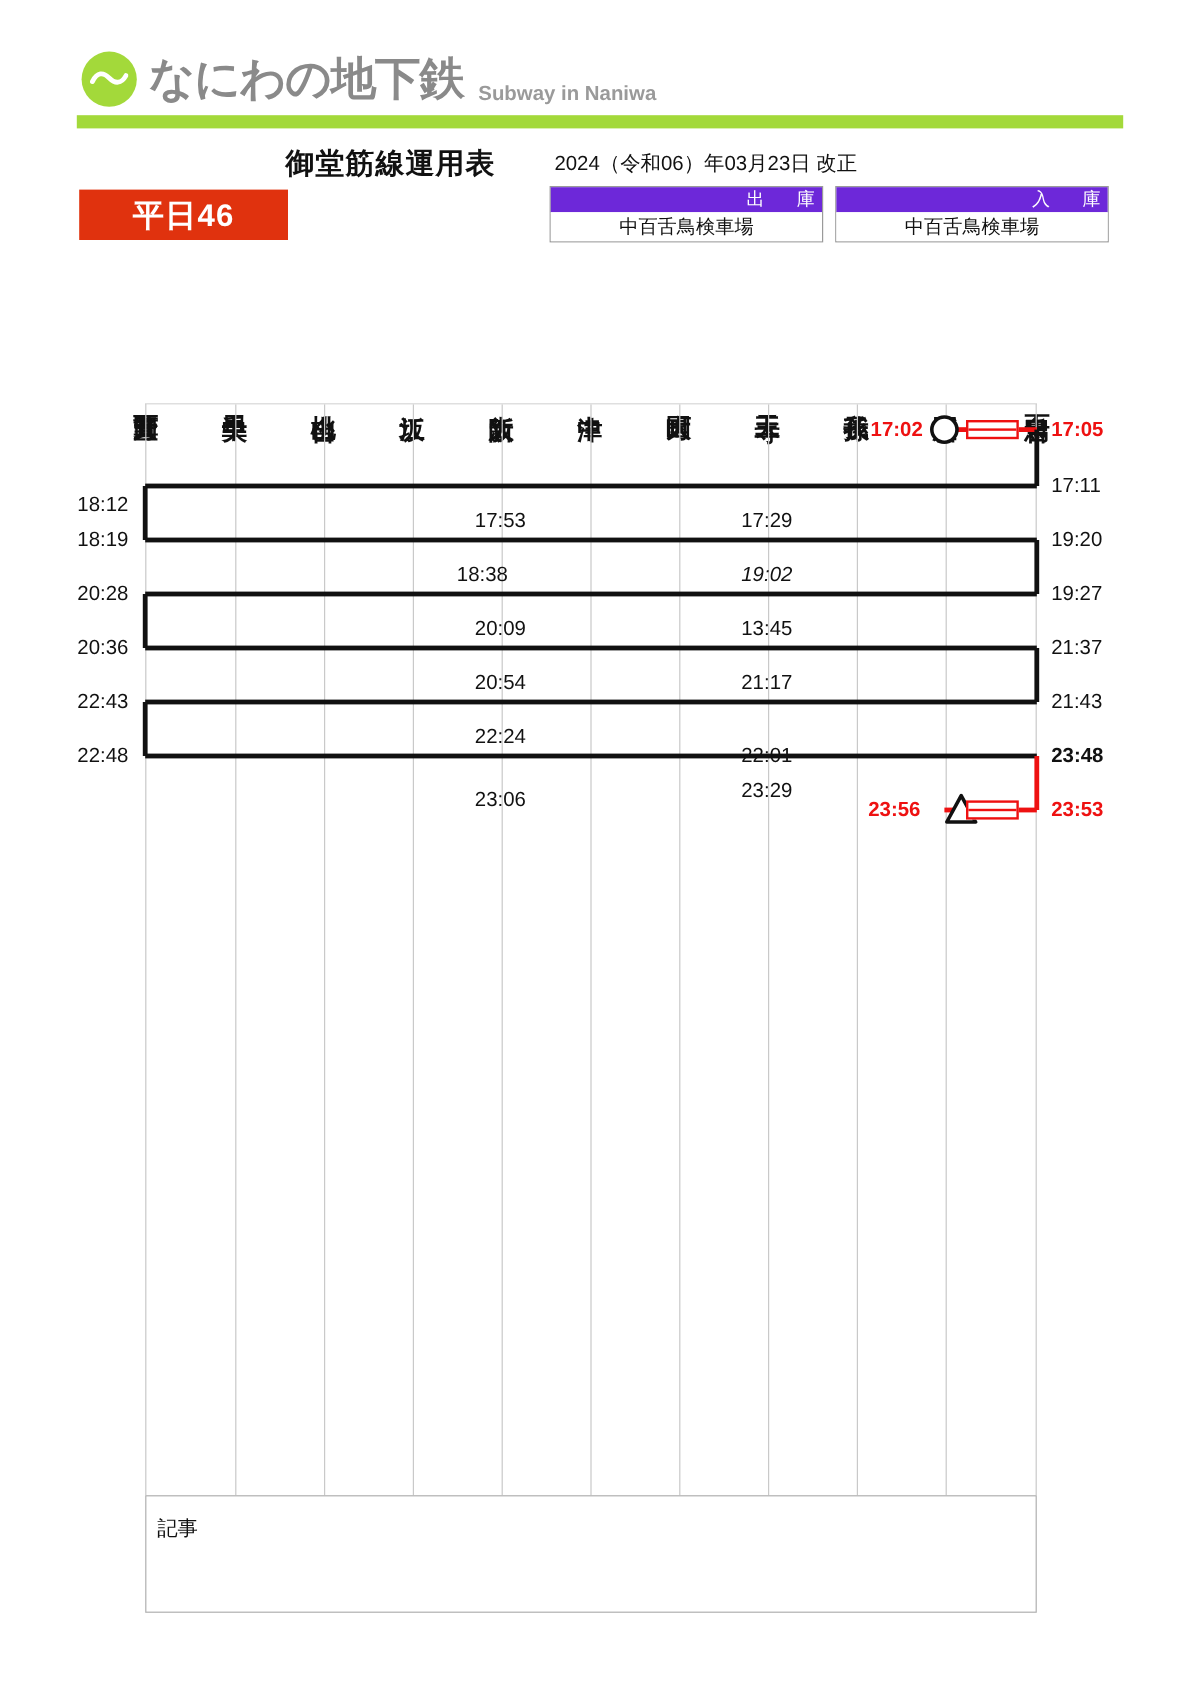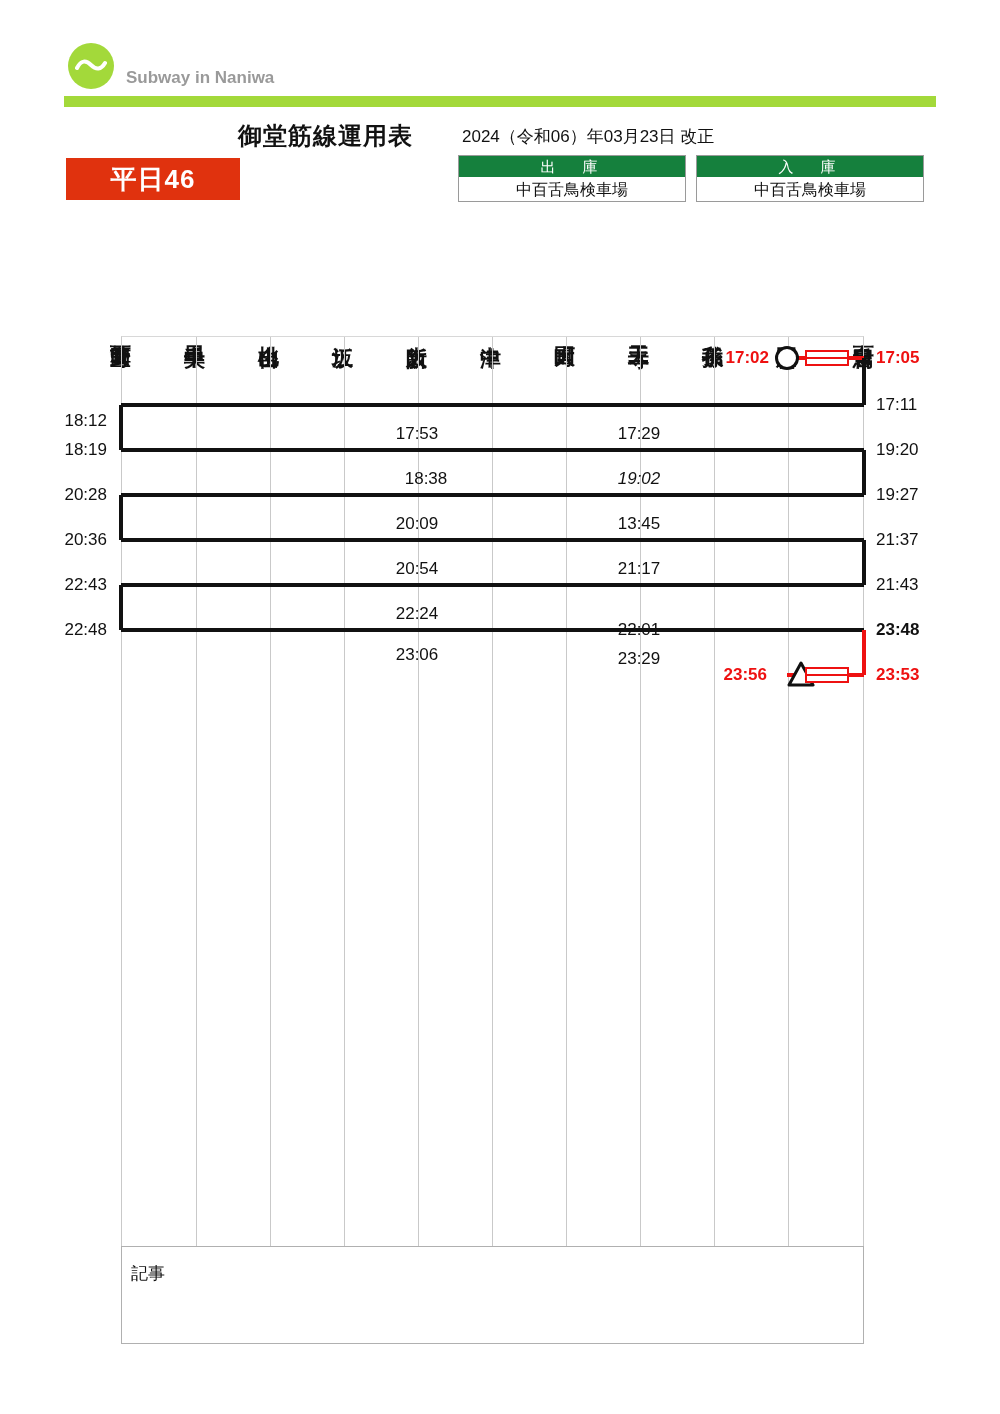--- a/index.html
+++ b/index.html
@@ -25,21 +25,21 @@
   #doc-title{position:absolute;left:238px;top:120px;font-size:24px;font-weight:bold;color:#111;letter-spacing:1px;}
   #doc-date{position:absolute;left:462px;top:125px;font-size:17px;color:#111;}
 
   #day-badge{
     position:absolute;left:66px;top:158px;width:174px;height:42px;
     background:#E0320E;color:#fff;font-size:26px;font-weight:bold;
     display:flex;align-items:center;justify-content:center;letter-spacing:1px;
   }
 
   .depot-box{position:absolute;top:155px;width:228px;border:1px solid #9a9a9a;box-sizing:border-box;}
-  .depot-box .dh{background:#15803d;color:#fff;font-size:15px;text-align:center;height:21px;line-height:21px;letter-spacing:6px;}
+  .depot-box .dh{background:#6d28d9;color:#fff;font-size:15px;text-align:right;height:21px;line-height:21px;letter-spacing:6px;}
   .depot-box .db{background:#fff;color:#111;font-size:16px;text-align:center;height:23px;line-height:23px;border-top:1px solid #fff;}
   #depot-out{left:458px;}
   #depot-in{left:696px;}
 
   
   #station-headers{position:absolute;left:0;top:246px;width:1000px;height:86px;}
   .st-name{
     position:absolute;bottom:0;
     writing-mode:vertical-rl;text-orientation:upright;
     font-size:21px;font-weight:bold;color:#111;
@@ -82,20 +82,21 @@
 </style>
 </head>
 <body>
 
 <div id="logo-row">
   <div id="logo-mark">
     <svg class="wave" viewBox="0 0 32 14">
       <path d="M2,9 C6,1 11,1 16,6 C21,11 26,11 30,4" stroke="#ffffff" stroke-width="4" fill="none" stroke-linecap="round"></path>
     </svg>
   </div>
+  <div id="logo-text">なにわの地下鉄</div>
   <div id="logo-sub">Subway in Naniwa</div>
 </div>
 <div id="green-bar"></div>
 
 <div id="doc-title">御堂筋線運用表</div>
 <div id="doc-date">2024（令和06）年03月23日 改正</div>
 <div id="day-badge">平日46</div>
 
 <div class="depot-box" id="depot-out">
   <div class="dh">出　庫</div>
@@ -142,21 +143,21 @@
     <div class="seg v" style="left: 862px; top: 22px; height: 47px;"></div>
     <div class="seg v" style="left: 119px; top: 69px; height: 45px;"></div>
     <div class="tlabel r" style="left: 107px; top: 69px; margin-top: 16px;">18:12</div>
     <div class="tlabel l" style="left: 876px; top: 69px;">17:11</div>
     <div class="tlabel c" style="left: 639px; top: 108px;">17:29</div>
     <div class="tlabel c" style="left: 417px; top: 108px;">17:53</div>
     <div class="seg h" style="left: 121px; top: 112px; width: 743px;"></div>
     <div class="seg v" style="left: 862px; top: 114px; height: 45px;"></div>
     <div class="tlabel r" style="left: 107px; top: 114px;">18:19</div>
     <div class="tlabel l" style="left: 876px; top: 114px;">19:20</div>
-    <div class="tlabel c" style="left: 426px; top: 153px; text-align: center;">18:38</div>
+    <div class="tlabel c" style="left: 402px; top: 153px; text-align: center;">18:38</div>
     <div class="tlabel c" style="left: 639px; top: 153px; font-style: italic;">19:02</div>
     <div class="seg h" style="left: 121px; top: 157px; width: 743px;"></div>
     <div class="seg v" style="left: 119px; top: 159px; height: 45px;"></div>
     <div class="tlabel r" style="left: 107px; top: 159px;">20:28</div>
     <div class="tlabel l" style="left: 876px; top: 159px;">19:27</div>
     <div class="tlabel c" style="left: 639px; top: 198px;">13:45</div>
     <div class="tlabel c" style="left: 417px; top: 198px;">20:09</div>
     <div class="seg h" style="left: 121px; top: 202px; width: 743px;"></div>
     <div class="seg v" style="left: 862px; top: 204px; height: 45px;"></div>
     <div class="tlabel r" style="left: 107px; top: 204px;">20:36</div>
@@ -165,21 +166,21 @@
     <div class="tlabel c" style="left: 639px; top: 243px;">21:17</div>
     <div class="seg h" style="left: 121px; top: 247px; width: 743px;"></div>
     <div class="seg v" style="left: 119px; top: 249px; height: 45px;"></div>
     <div class="tlabel r" style="left: 107px; top: 249px;">22:43</div>
     <div class="tlabel l" style="left: 876px; top: 249px;">21:43</div>
     <div class="tlabel c" style="left: 639px; top: 304px;">22:01</div>
     <div class="tlabel c" style="left: 417px; top: 288px;">22:24</div>
     <div class="seg h" style="left: 121px; top: 292px; width: 743px;"></div>
     <div class="tlabel r" style="left: 107px; top: 294px;">22:48</div>
     <div class="tlabel l" style="left: 876px; top: 294px; font-weight: bold;">23:48</div>
-    <div class="tlabel c" style="left: 417px; top: 329px;">23:06</div>
+    <div class="tlabel c" style="left: 417px; top: 341px;">23:06</div>
     <div class="tlabel c" style="left: 639px; top: 333px;">23:29</div>
     <div class="seg v red" style="left: 862px; top: 294px; height: 45px;"></div>
     <div class="seg h red" style="left: 787px; top: 337px; width: 77px;"></div>
     <div class="tlabel l red" style="left: 876px; top: 339px;">23:53</div>
     <div class="tlabel r red" style="left: 767px; top: 339px;">23:56</div>
     <div class="marker tri" style="left: 787px; top: 325px; transform: translateX(-50%);">
       <svg width="28" height="26" viewBox="0 0 28 26">
         <polygon points="14,2 26,24 2,24" fill="#ffffff" stroke="#111111" stroke-width="3" stroke-linejoin="round"></polygon>
       </svg>
     </div>

